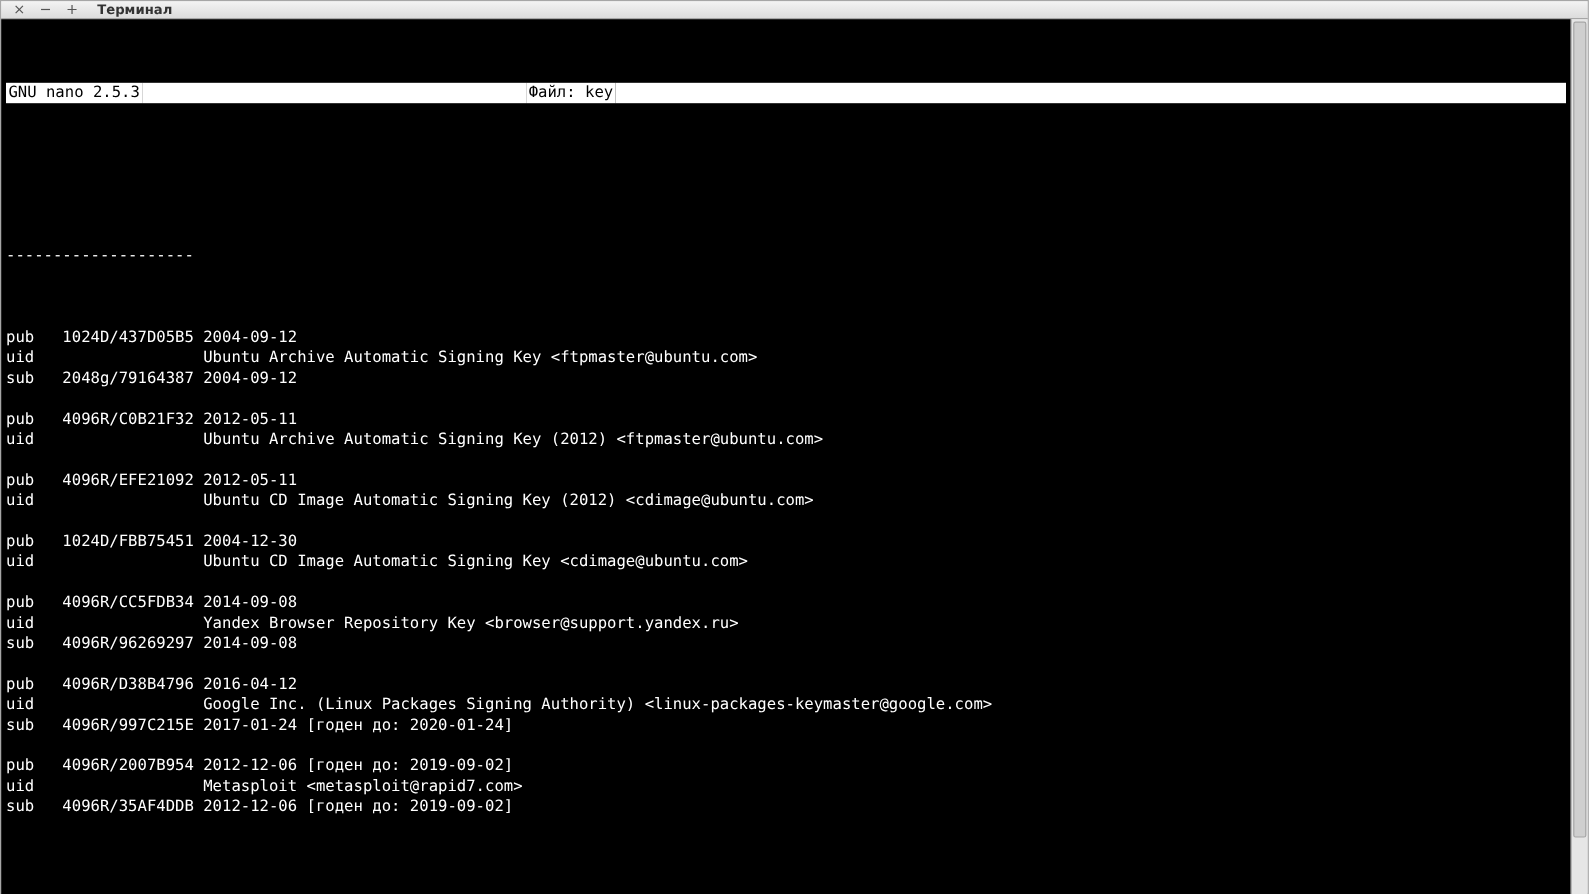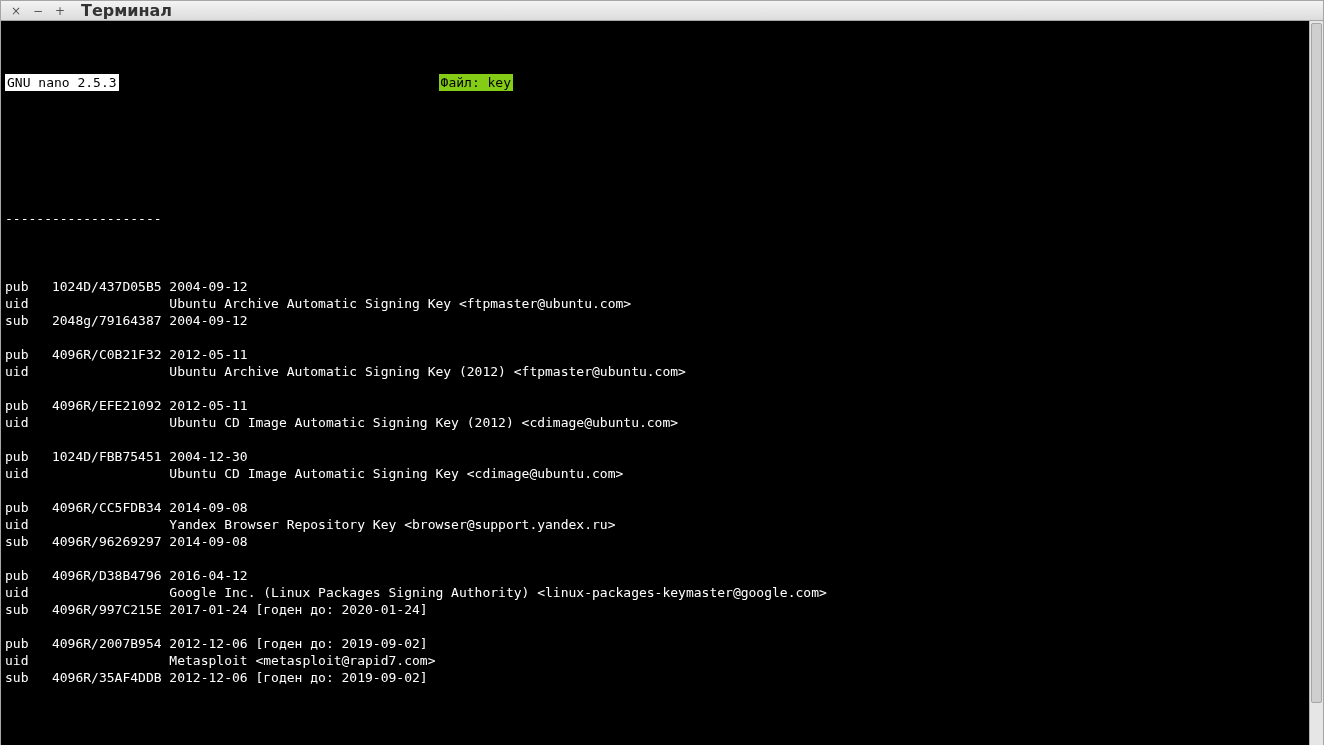--- a/index.html
+++ b/index.html
@@ -1,30 +1,30 @@
 <!DOCTYPE html>
 <html><head>
 <meta charset="utf-8">
 <style>
   * { margin:0; padding:0; box-sizing:border-box; }
   html,body { width:1324px; height:745px; font-family:"DejaVu Sans Mono","Liberation Mono",monospace; font-size:13px; background:#d8d8d8; }
   .window { width:1324px; height:745px; display:flex; flex-direction:column; border:1px solid #a6a6a6; background:#d8d8d8; }
-  .titlebar { height:22px; background:linear-gradient(#f3f3f3,#dcdcdc); display:flex; align-items:center; gap:8px; padding:0 8px; border-bottom:1px solid #a6a6a6; font-family:"DejaVu Sans",sans-serif; font-size:16px; color:#333; }
+  .titlebar { height:22px; background:linear-gradient(#f3f3f3,#dcdcdc); display:flex; align-items:center; gap:8px; padding:0 8px; border-bottom:1px solid #a6a6a6; font-family:"DejaVu Sans",sans-serif; font-size:11px; color:#333; }
   .tbtn { width:14px; height:14px; display:inline-flex; align-items:center; justify-content:center; color:#555; font-size:12px; line-height:1; cursor:pointer; }
   .tbtn.close::before { content:"×"; }
   .tbtn.min::before   { content:"−"; }
   .tbtn.max::before   { content:"+"; }
   .title-text { margin-left:6px; font-weight:bold; }
   .term-wrap { flex:1; display:flex; }
   .terminal { flex:1; background:#000; color:#fff; padding:2px 4px 2px 4px; overflow:hidden; line-height:17px; white-space:pre; position:relative; }
   .scrollbar { width:14px; background:#e6e6e6; border-left:1px solid #b5b5b5; position:relative; }
   .thumb { position:absolute; left:1px; right:1px; top:2px; height:680px; background:#cfcfcf; border:1px solid #a6a6a6; border-radius:2px; }
-  .hdr-row { display:flex;align-items:flex-end; }
+  .hdr-row { display:flex; }
   .hdr-left  { background:#fff; color:#000; padding:0 2px; }
-  .hdr-file  { background:#84cc16; color:#000; padding:0 2px; }
+  .hdr-file  { background:#ffffff; color:#000; padding:0 2px; }
   .hdr-rest  { flex:1; background:#fff; }
   .cursor { background:#fff; color:#000; }
 </style>
 </head>
 <body>
 
 <div class="window">
   <div class="titlebar">
     <span class="tbtn close"></span>
     <span class="tbtn min"></span>

